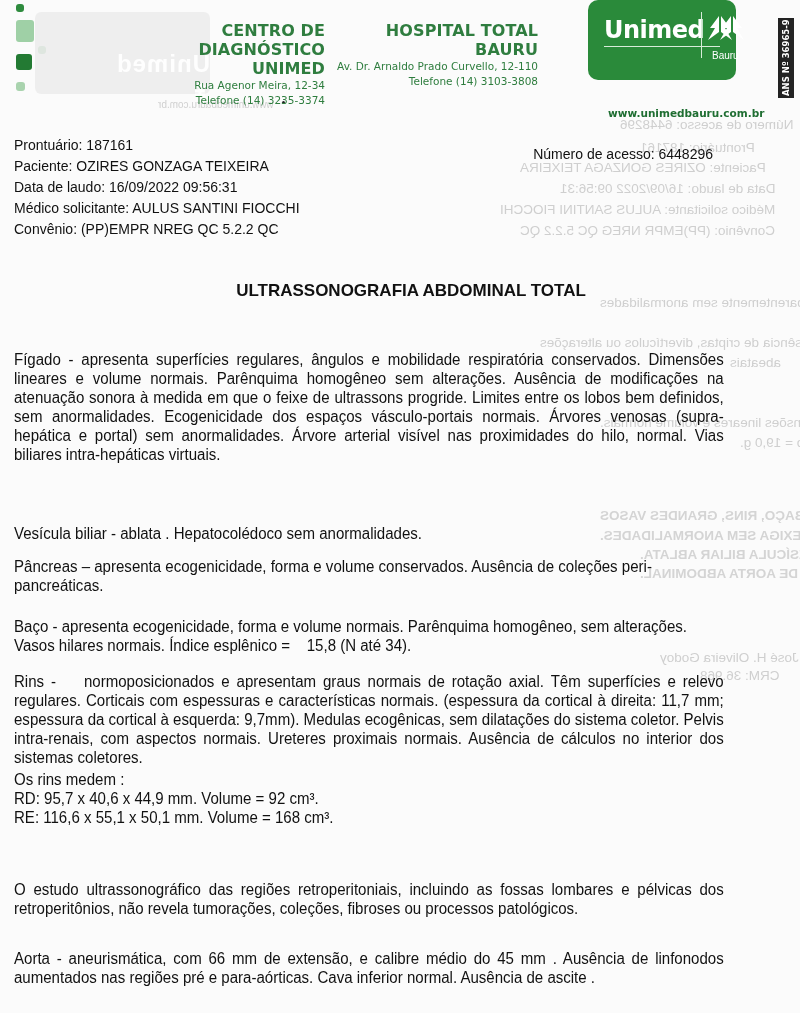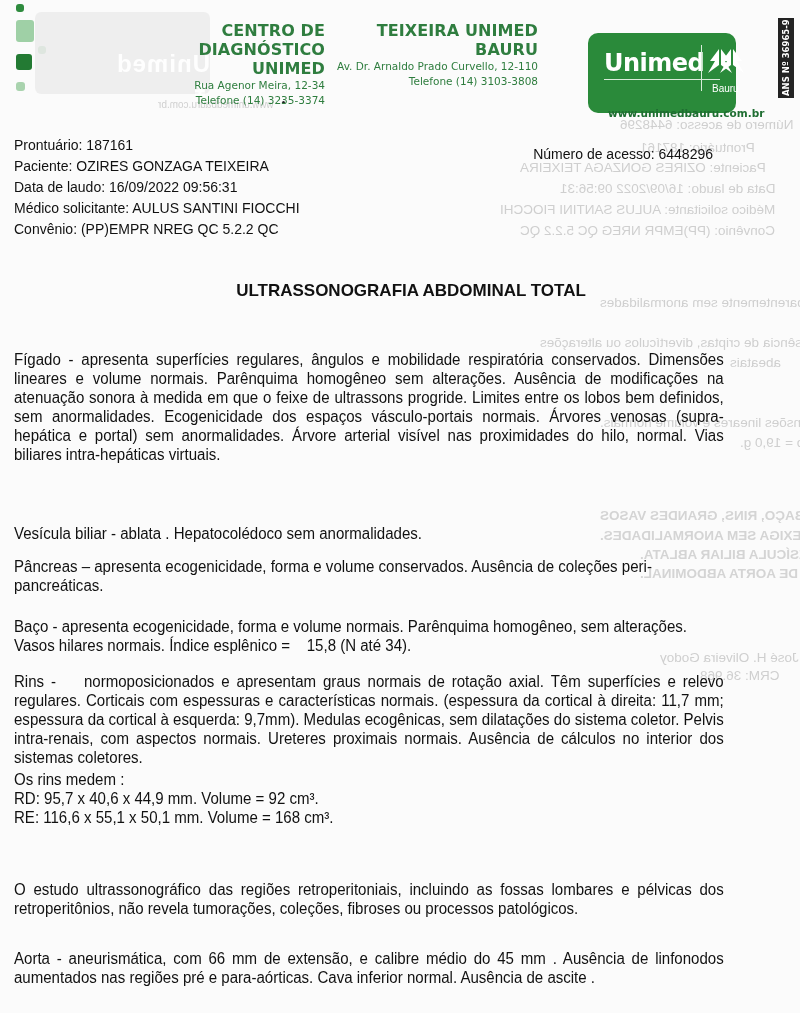--- a/index.html
+++ b/index.html
@@ -27,21 +27,21 @@
   }
   .dot { position: absolute; left: 282px; top: 101px; width: 3px; height: 3px; background:#222; border-radius:50%; }
 
   .org-block { position: absolute; text-align: right; font-family: "DejaVu Sans", sans-serif; color: #1a7a3a; }
   .org-block .org-name { font-weight: bold; font-size: 16px; color: #2f7d3f; letter-spacing: .1px; }
   .org-block .org-line { font-size: 10.5px; color: #2e7d3e; line-height: 15px; }
   .org-center { left: 120px; top: 21px; width: 205px; }
   .org-hospital { left: 328px; top: 21px; width: 210px; }
 
   .logo {
-    position: absolute; left: 588px; top: 33px; width: 148px; height: 80px;
+    position: absolute; left: 588px; top: 0; width: 148px; height: 80px;
     background: #2a8a3a; border-radius: 10px;
   }
   .logo-word {
     position: absolute; left: 16px; top: 16px; color: #fff; font-weight: bold;
     font-size: 24px; font-family: "DejaVu Sans", sans-serif; letter-spacing: -.5px;
   }
   .logo-hline { position: absolute; left: 16px; right: 16px; top: 46px; height: 1px; background: #d8ecd9; }
   .logo-vline { position: absolute; left: 113px; top: 12px; width: 1px; height: 46px; background: #d8ecd9; }
   .logo-sub { position: absolute; left: 84px; top: 50px; color: #fff; font-size: 10px; padding-left: 40px; }
   .logo-icon { position: absolute; left: 120px; top: 14px; }
@@ -99,21 +99,21 @@
   <div class="ghost-url">www.unimedbauru.com.br</div>
   <div class="dot"></div>
 
   <div class="org-block org-center">
     <div class="org-name">CENTRO DE DIAGNÓSTICO UNIMED</div>
     <div class="org-line">Rua Agenor Meira, 12-34</div>
     <div class="org-line">Telefone (14) 3235-3374</div>
   </div>
 
   <div class="org-block org-hospital">
-    <div class="org-name">TEIXEIRA UNIMED BAURU</div>
+    <div class="org-name">HOSPITAL TOTAL BAURU</div>
     <div class="org-line">Av. Dr. Arnaldo Prado Curvello, 12-110</div>
     <div class="org-line">Telefone (14) 3103-3808</div>
   </div>
 
   <div class="logo">
     <div class="logo-word">Unimed</div>
     <div class="logo-hline"></div>
     <div class="logo-vline"></div>
     <div class="logo-sub">Bauru</div>
     <svg class="logo-icon" width="36" height="28" viewBox="0 0 36 28">

